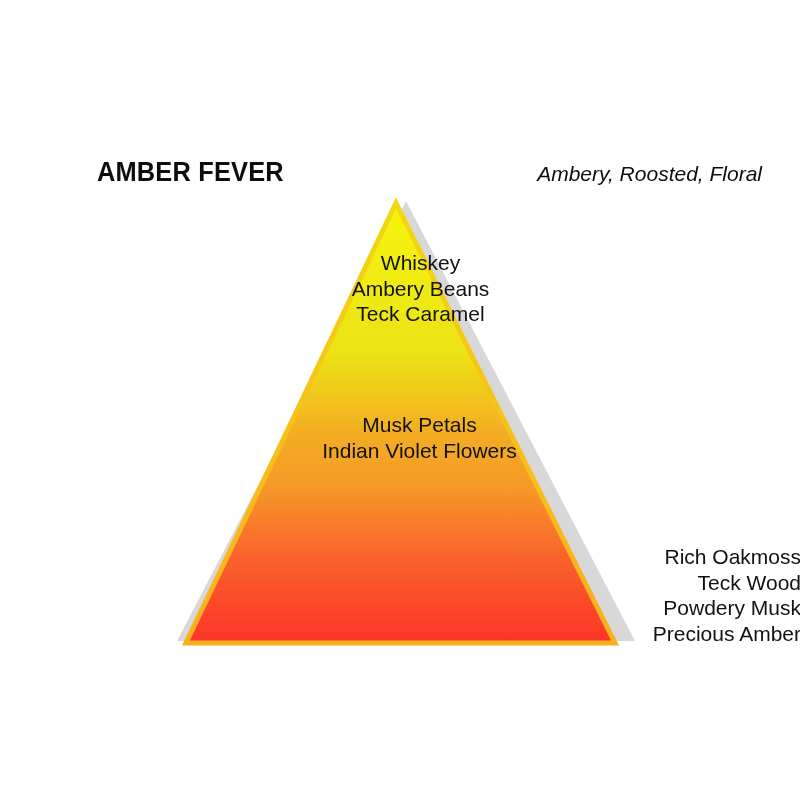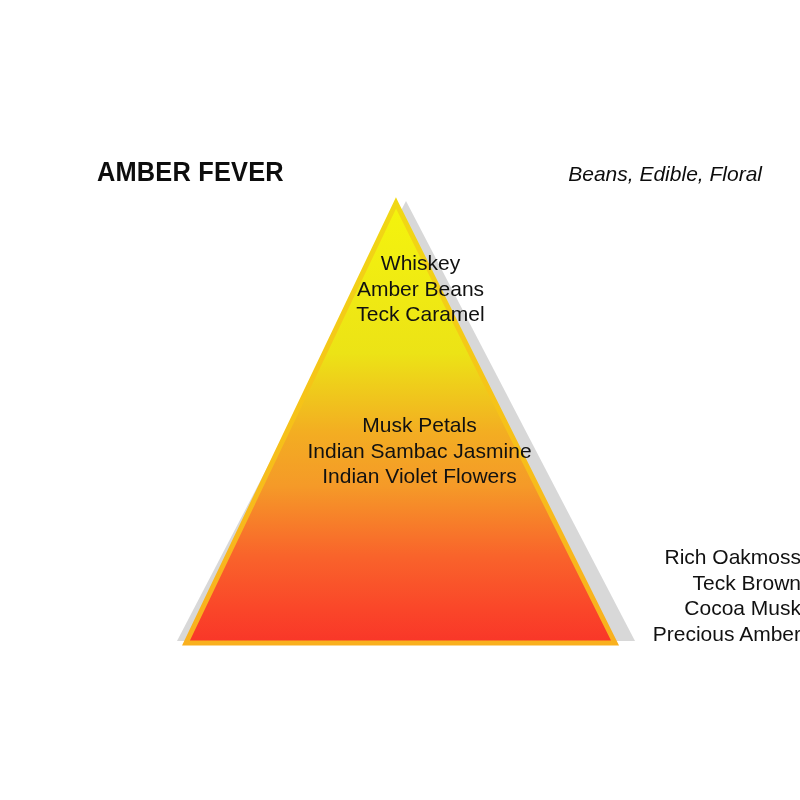--- a/index.html
+++ b/index.html
@@ -93,21 +93,21 @@
   #middle-notes { left: 0px; top: 412px; }
   #base-notes   { left: 1px; top: 544px; text-align: right; }
 </style>
 </head>
 <body>
 
 <div id="canvas">
 
   <div id="header">
     <div id="fragrance-title">AMBER FEVER</div>
-    <div id="fragrance-families">Beans, Edible, Floral</div>
+    <div id="fragrance-families">Ambery, Roosted, Floral</div>
   </div>
 
   <div id="pyramid-wrap">
 
     <svg id="pyramid-svg" viewBox="0 0 800 800">
       <defs>
         <linearGradient id="pyrGrad" x1="0" y1="203" x2="0" y2="645" gradientUnits="userSpaceOnUse">
           <stop offset="0.00" stop-color="#f4f40c"></stop>
           <stop offset="0.10" stop-color="#f2ef10"></stop>
           <stop offset="0.34" stop-color="#ece316"></stop>
@@ -125,31 +125,30 @@
         </linearGradient>
       </defs>
 
       <polygon points="406,201 635,641 177,641" fill="#d8d8d8"></polygon>
 
       <polygon points="396,203 615,643 186,643" fill="url(#pyrGrad)" stroke="url(#strokeGrad)" stroke-width="5" stroke-linejoin="miter"></polygon>
     </svg>
 
     <div id="top-notes" class="notes-group">
       <span class="note-line">Whiskey</span>
-      <span class="note-line">Amber Beans</span>
+      <span class="note-line">Ambery Beans</span>
       <span class="note-line">Teck Caramel</span>
     </div>
 
     <div id="middle-notes" class="notes-group">
       <span class="note-line">Musk Petals</span>
-      <span class="note-line">Indian Sambac Jasmine</span>
       <span class="note-line">Indian Violet Flowers</span>
     </div>
 
     <div id="base-notes" class="notes-group">
       <span class="note-line">Rich Oakmoss</span>
-      <span class="note-line">Teck Brown</span>
-      <span class="note-line">Cocoa Musk</span>
+      <span class="note-line">Teck Wood</span>
+      <span class="note-line">Powdery Musk</span>
       <span class="note-line">Precious Amber</span>
     </div>
 
   </div>
 </div>
 
 </body></html>

